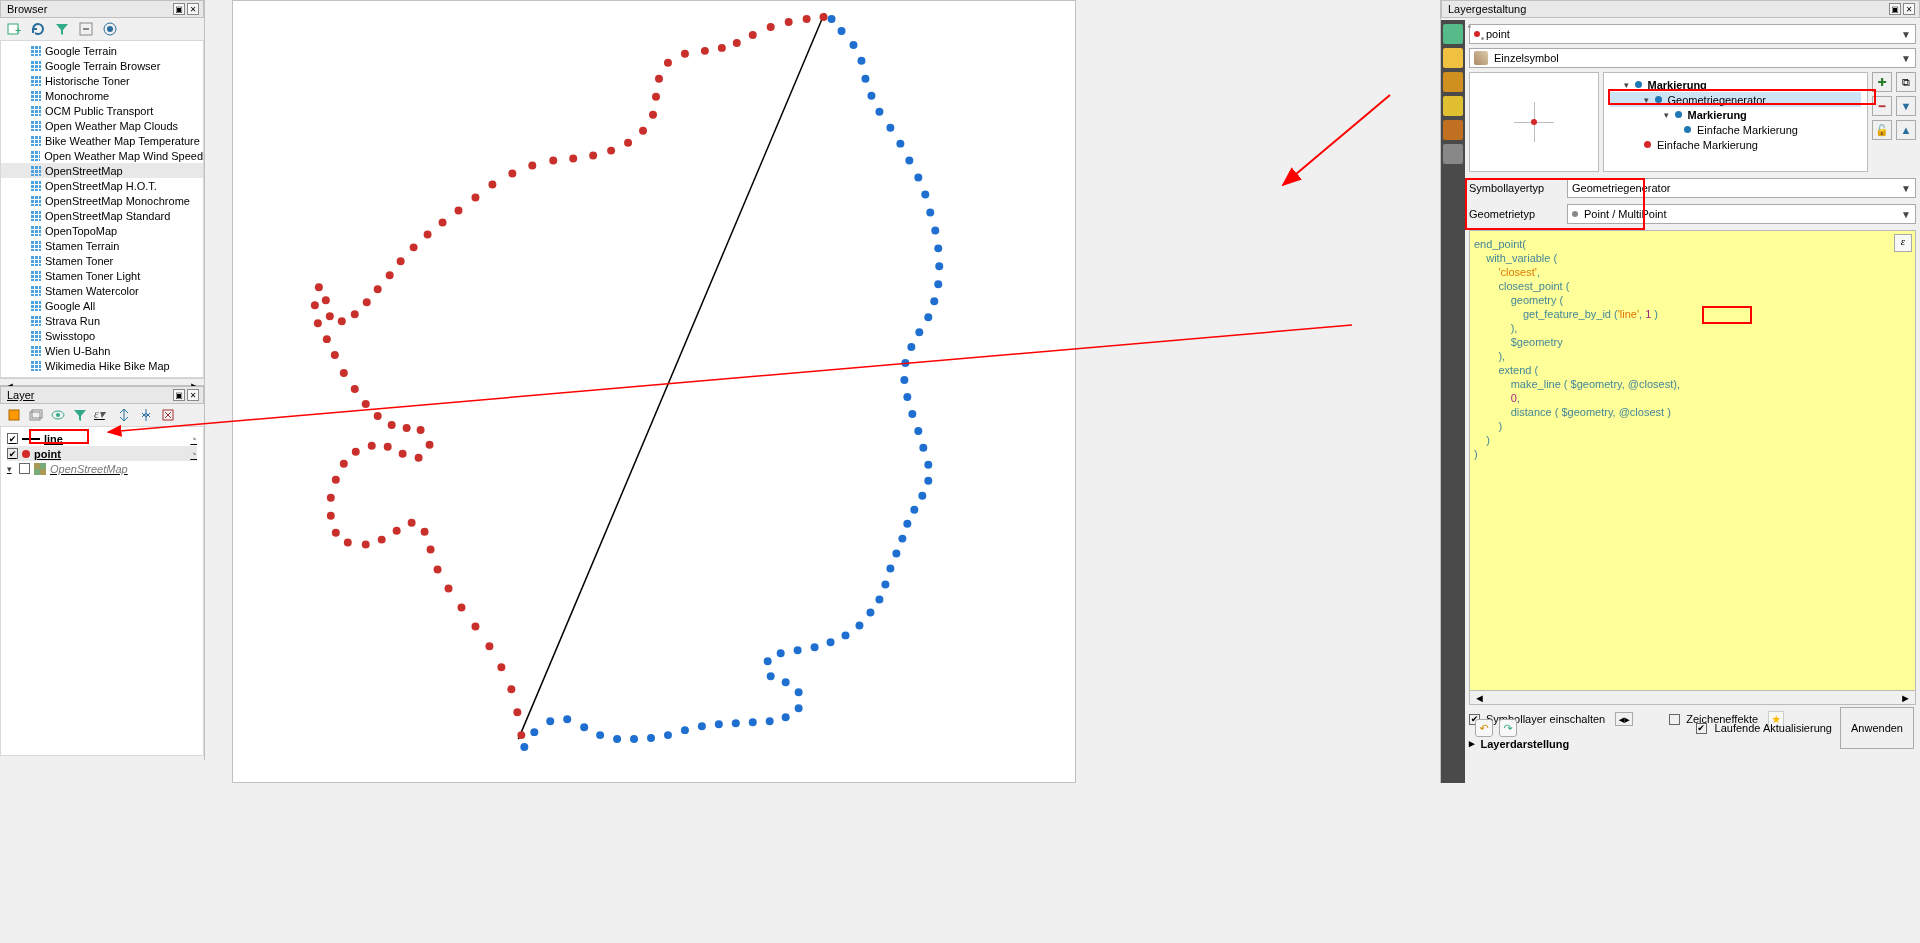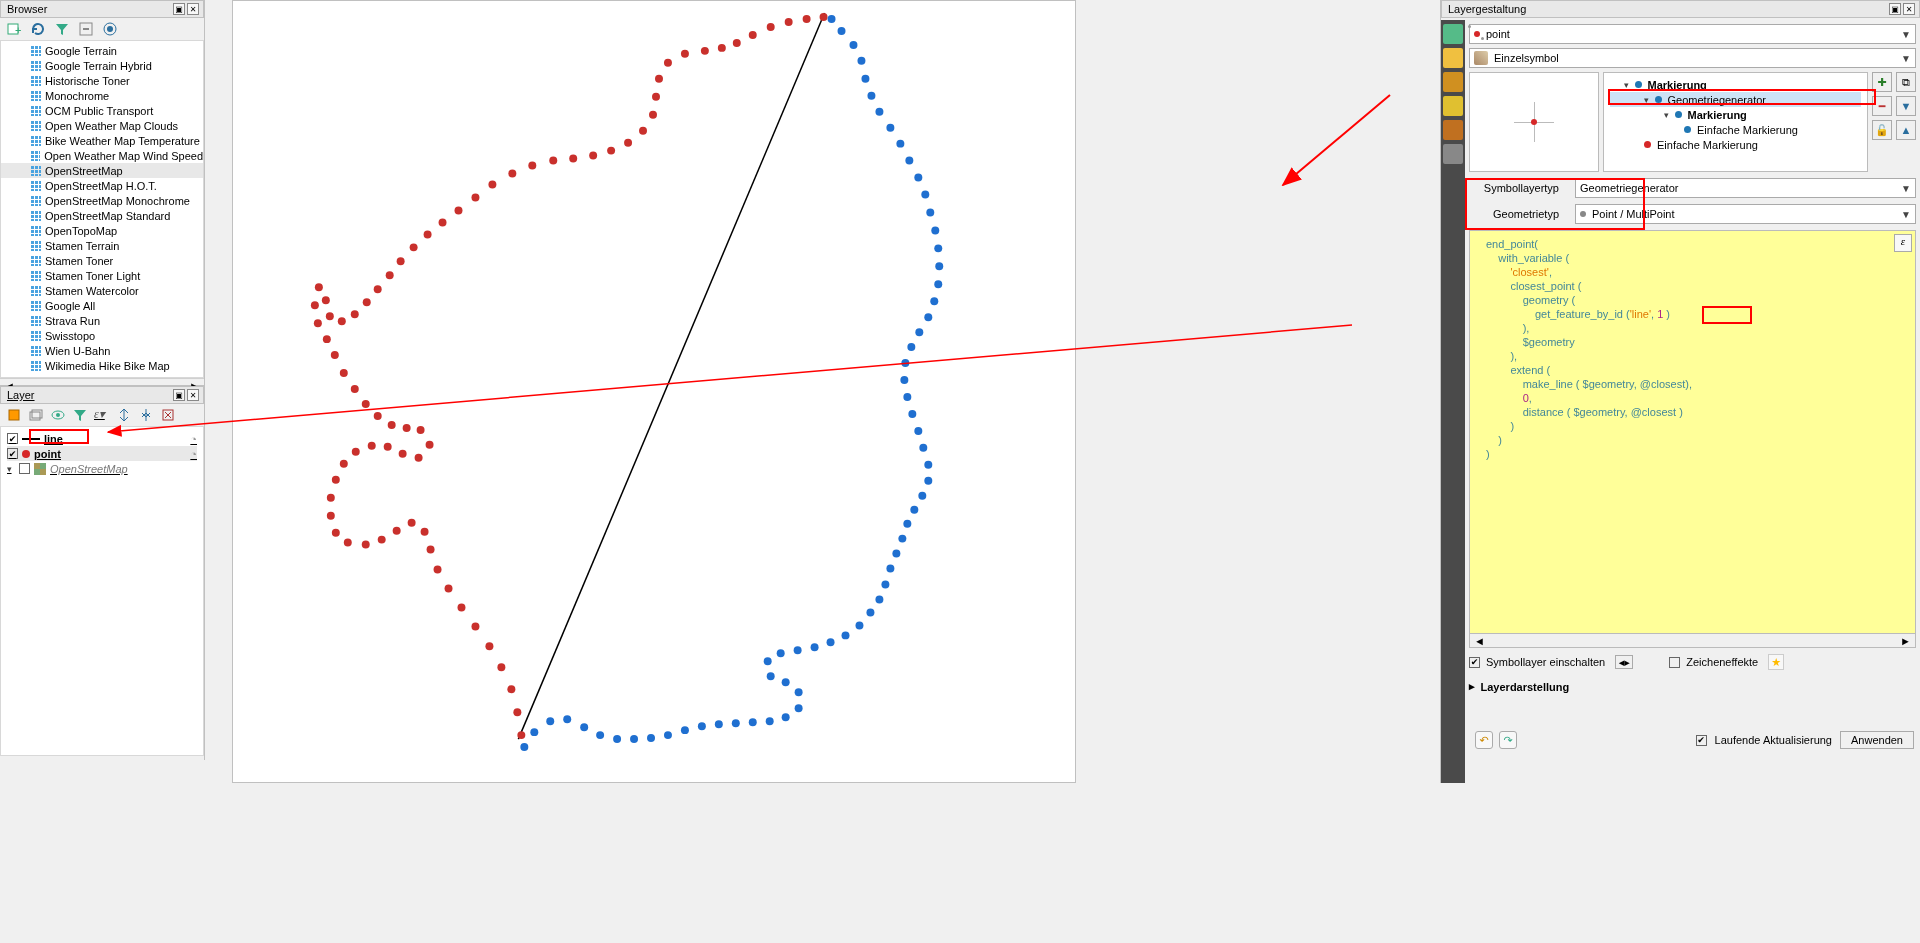--- a/index.html
+++ b/index.html
@@ -74,36 +74,36 @@
 .symtree .ind2 { padding-left:34px; }
 .symtree .ind3 { padding-left:54px; }
 .bdot-blue { width:7px; height:7px; border-radius:50%; background:#1f77b4; display:inline-block; }
 .bdot-red { width:7px; height:7px; border-radius:50%; background:#d62728; display:inline-block; }
 .sel { background:#cde3f6; }
 .tri { font-size:9px; color:#444; }
 
 .sidebtns { width:20px; display:flex; flex-direction:column; gap:4px; }
 .sqbtn { width:20px; height:20px; border:1px solid #aaa; background:#f0f0f0; display:flex; align-items:center; justify-content:center; font-size:11px; }
 
-.formrow { display:flex; align-items:center; gap:16px; margin-top:6px;text-align:right; }
+.formrow { display:flex; align-items:center; gap:8px; margin-top:6px; }
 .formrow label { width:90px; font-size:11px; }
 .formrow .combo { flex:1; }
 
-.code-area { margin-top:6px; background:#ffff99; border:1px solid #bbb; height:404px; padding:6px 16px; font-family: Consolas, monospace; font-size:12px; color:#489; white-space:pre; position:relative; overflow:hidden; }
+.code-area { margin-top:6px; background:#ffff99; border:1px solid #bbb; height:461px; padding:6px 4px; font-family: Consolas, monospace; font-size:12px; color:#489; white-space:pre; position:relative; overflow:hidden; }
 .code-area .num { color:#a28; }
 .code-area .str { color:#e07800; }
 .ebtn { position:absolute; right:4px; top:4px; width:18px; height:18px; border:1px solid #aaa; background:#f8f8f8; text-align:center; font-size:11px; font-family: Georgia, serif; font-style: italic; }
 .hscroll { display:flex; justify-content:space-between; border:1px solid #bbb; border-top:none; height:14px; align-items:center; padding:0 4px; font-size:9px; background:#f0f0f0;}
 
 .checkrow { display:flex; align-items:center; gap:6px; margin-top:6px; }
 .collapser { margin-top:10px; display:flex; align-items:center; gap:6px; font-weight:bold; }
 
 .bottom-strip { position:absolute; bottom:34px; left:10px; right:6px; display:flex; align-items:center; justify-content:space-between; }
 .roundbtn { width:18px; height:18px; border:1px solid #aaa; border-radius:3px; background:#f8f8f8; display:flex; align-items:center; justify-content:center; }
-.applybtn { border:1px solid #aaa; background:#f0f0f0; padding:2px 10px; }
+.applybtn { border:1px solid #aaa; background:#f0f0f0; padding:14px 10px; }
 
 
 .overlay { position:absolute; inset:0; pointer-events:none; }
 </style>
 </head>
 <body>
 
 <div class="left-col">
   <div class="browser-panel">
     <div class="panel-title">
@@ -134,21 +134,21 @@
             <circle cx="8" cy="8" r="6" fill="none" stroke="#2a6e9e"></circle>
           </svg></span>
     </div>
     <div class="browser-tree" id="browser-tree">
         <div class="tree-row">
           <span class="grid-icon"></span>
           <span>Google Terrain</span>
         </div>
         <div class="tree-row">
           <span class="grid-icon"></span>
-          <span>Google Terrain Hybrid</span>
+          <span>Google Terrain Browser</span>
         </div>
         <div class="tree-row">
           <span class="grid-icon"></span>
           <span>Historische Toner</span>
         </div>
         <div class="tree-row">
           <span class="grid-icon"></span>
           <span>Monochrome</span>
         </div>
         <div class="tree-row">

